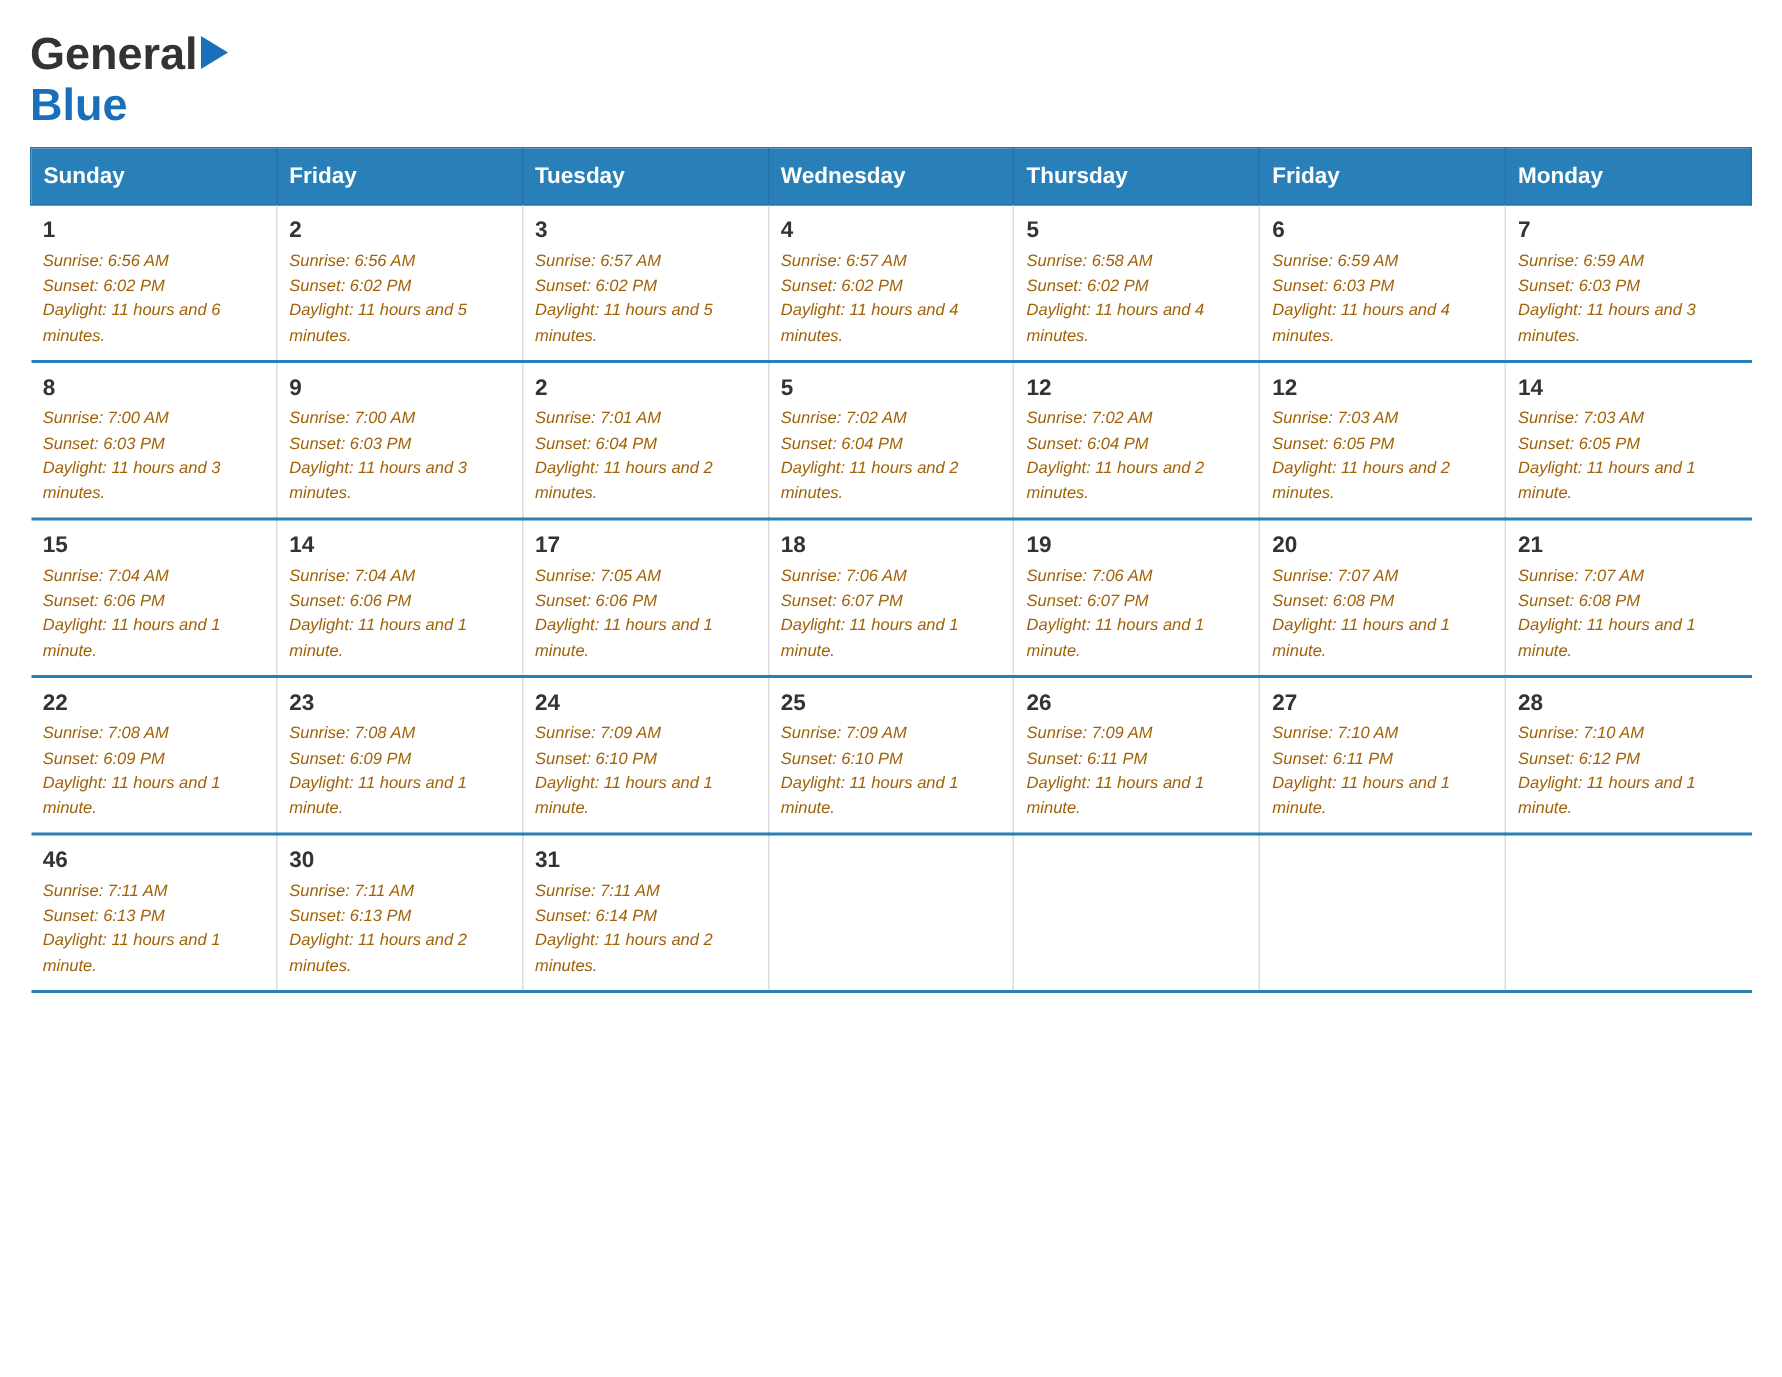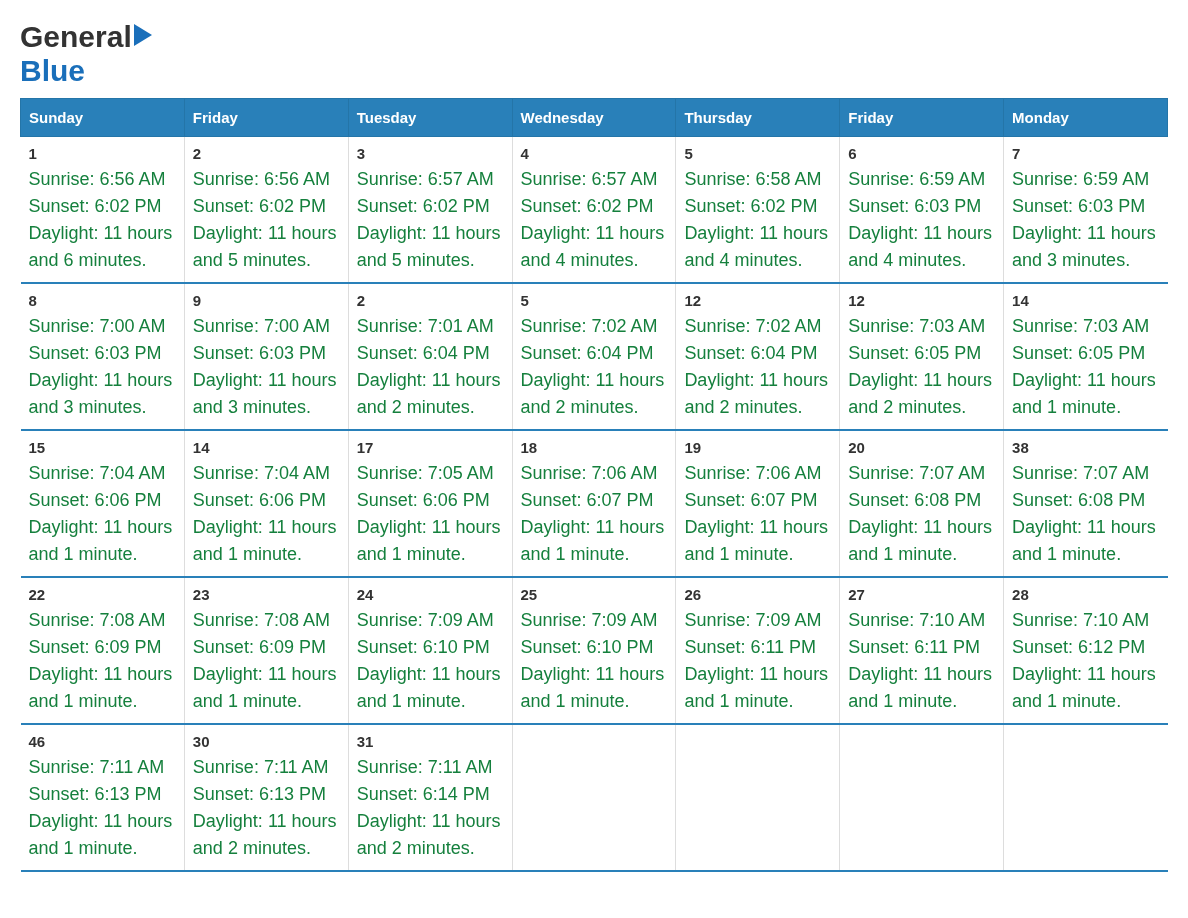--- a/index.html
+++ b/index.html
@@ -69,23 +69,24 @@
     tbody td:last-child {
       border-right: none;
     }
     .day-num {
       font-size: 15px;
       font-weight: bold;
       color: #333;
       margin-bottom: 4px;
     }
     .day-info {
-      font-size: 18px;
+      font-size: 11px;
       line-height: 1.5;
-      color: #15803d;
+      color: #a16207;
+      font-style: italic;
     }
     .empty-cell {
       background: #fff;
     }
   </style>
 </head>
 <body>
 
 <div class="header">
   <div class="logo">
@@ -275,21 +276,21 @@
       </td>
         <td>
         <div class="day-num">20</div>
         <div class="day-info">
           Sunrise: 7:07 AM<br>
           Sunset: 6:08 PM<br>
           Daylight: 11 hours and 1 minute.
         </div>
       </td>
         <td>
-        <div class="day-num">38</div>
+        <div class="day-num">21</div>
         <div class="day-info">
           Sunrise: 7:07 AM<br>
           Sunset: 6:08 PM<br>
           Daylight: 11 hours and 1 minute.
         </div>
       </td>
       </tr>
       <tr>
         <td>
         <div class="day-num">22</div>

